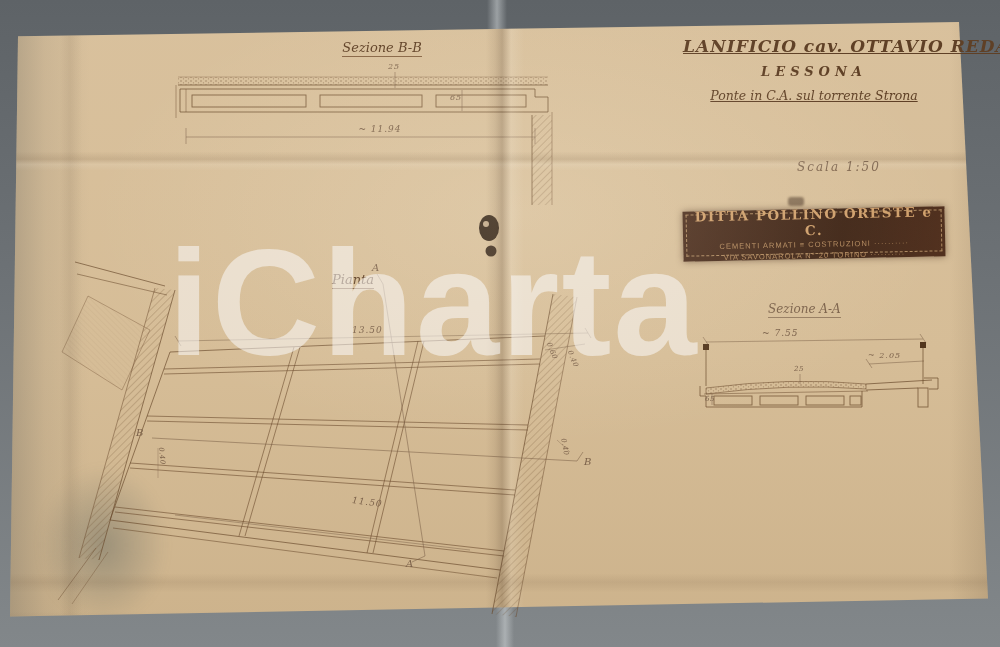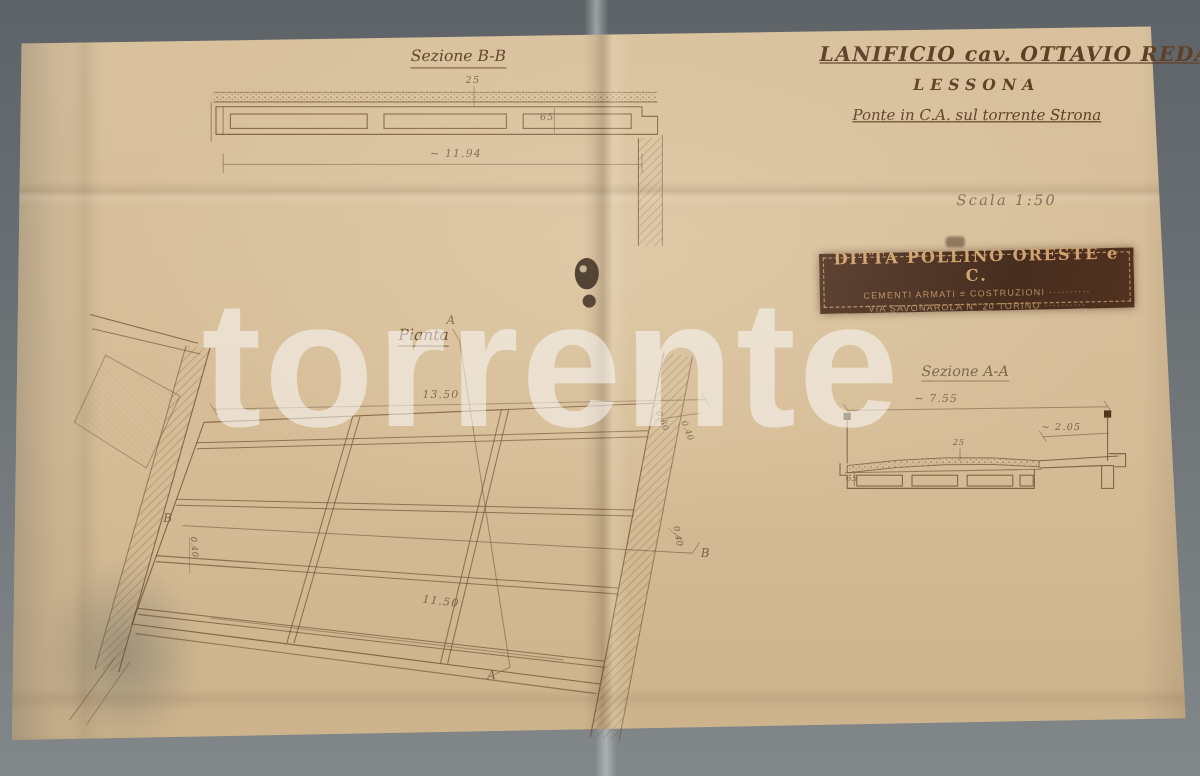--- a/index.html
+++ b/index.html
@@ -259,13 +259,13 @@
 <div class="lbl hand pencil dim7 p-s3">0.40</div>
 <div class="lbl hand pencil dim7 p-s4">0.40</div>
 
 <div class="lbl hand pencil sez-aa"><span class="up">Sezione A-A</span></div>
 <div class="lbl hand pencil dim9 aa-total">~ 7.55</div>
 <div class="lbl hand pencil dim8 aa-side">~ 2.05</div>
 <div class="lbl hand pencil dim7 aa-25">25</div>
 <div class="lbl hand pencil dim7 aa-65">65</div>
 
 <div class="shading"></div>
-<div class="wm">torrente</div>
+<div class="wm">iCharta</div>
 
 </body></html>

